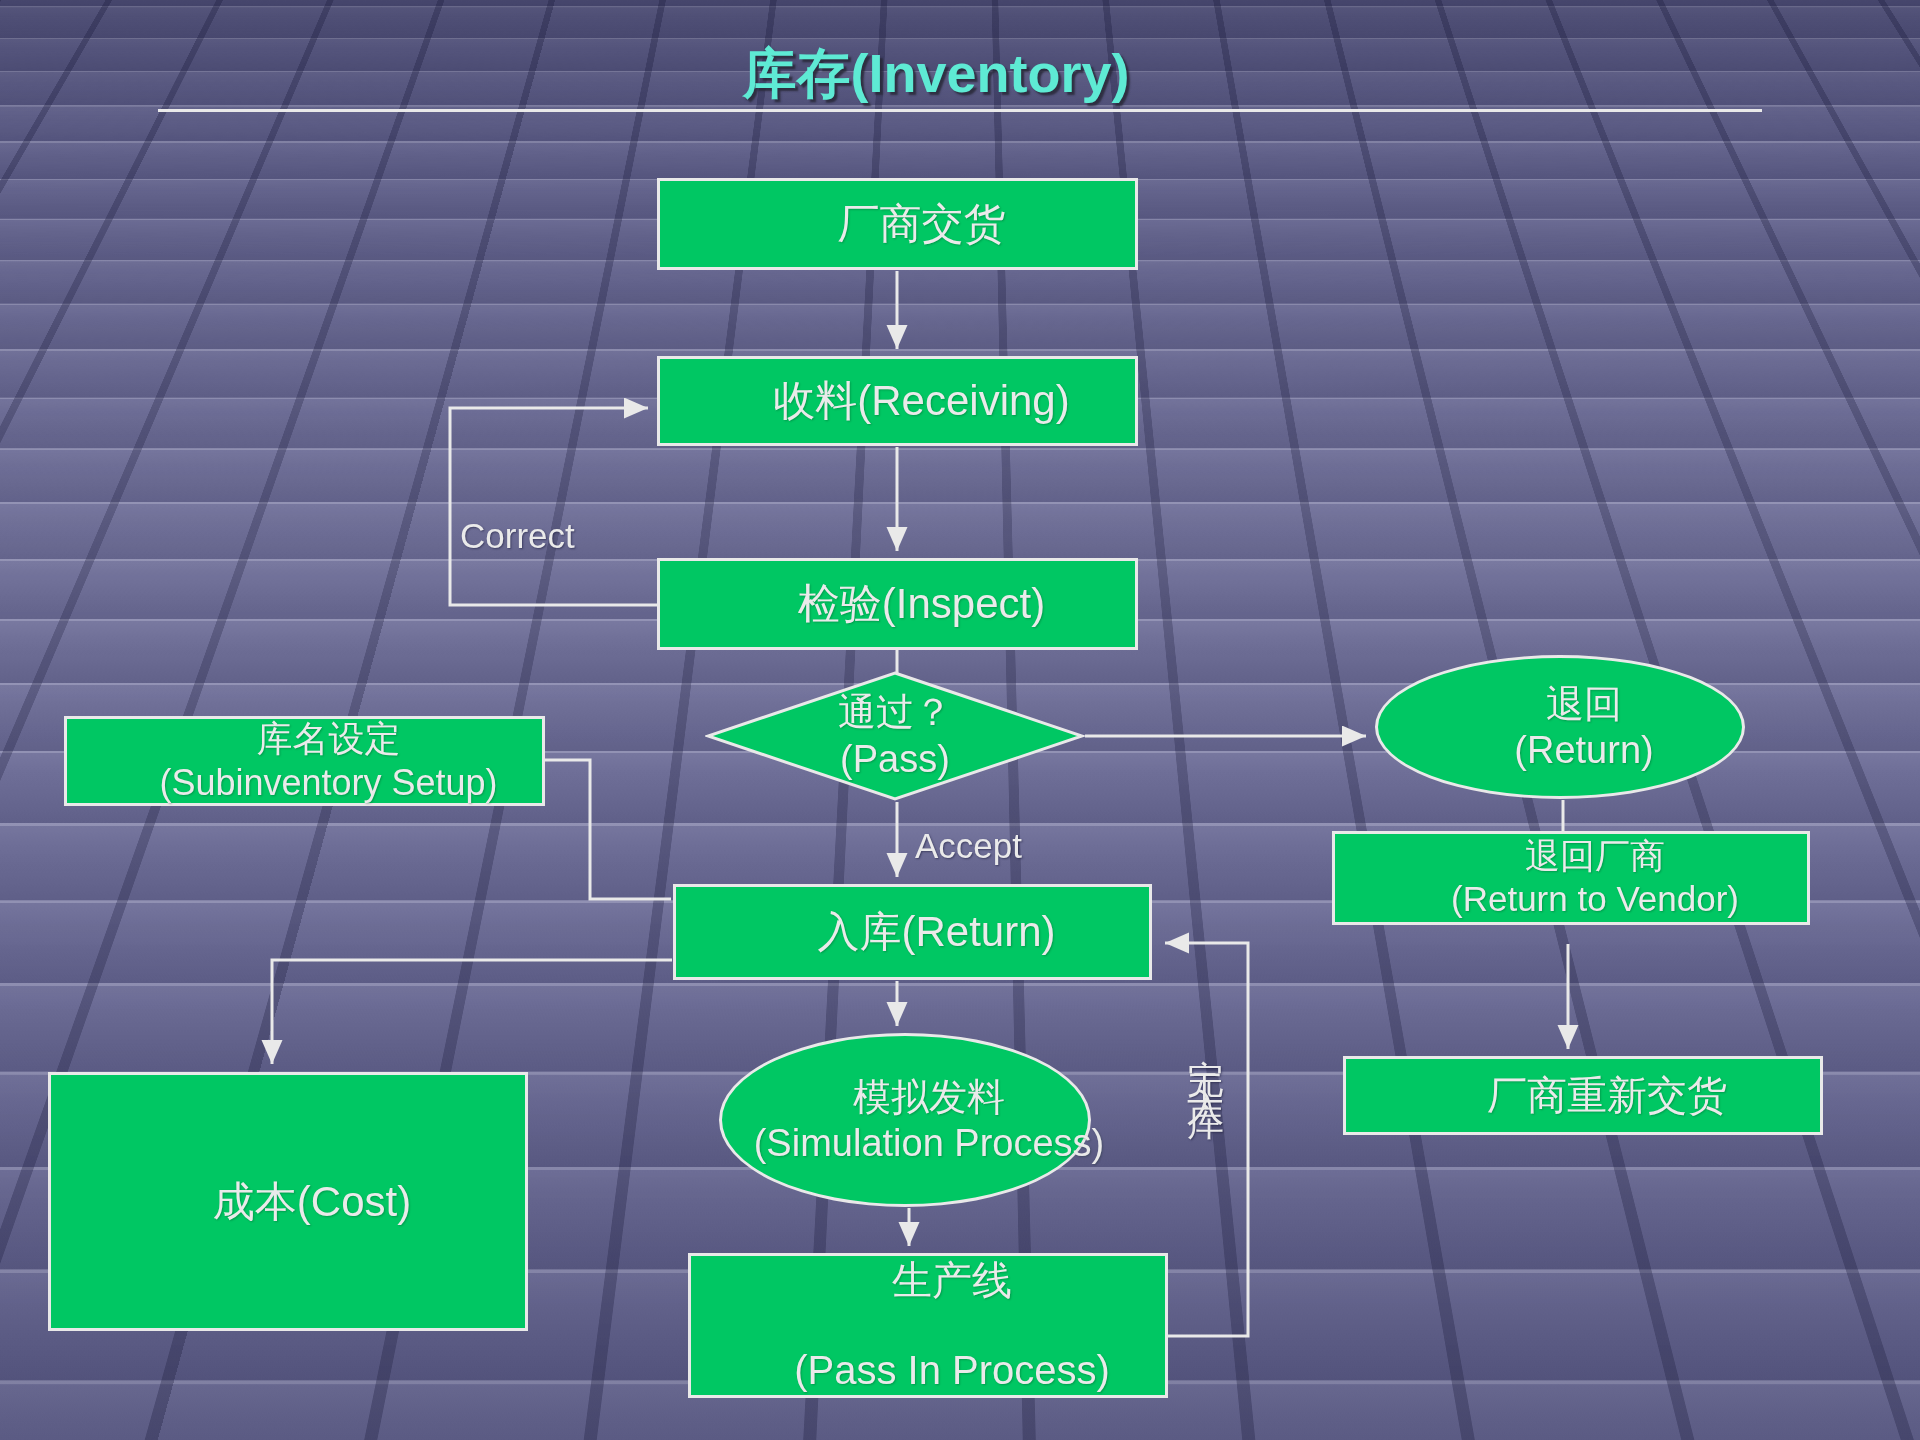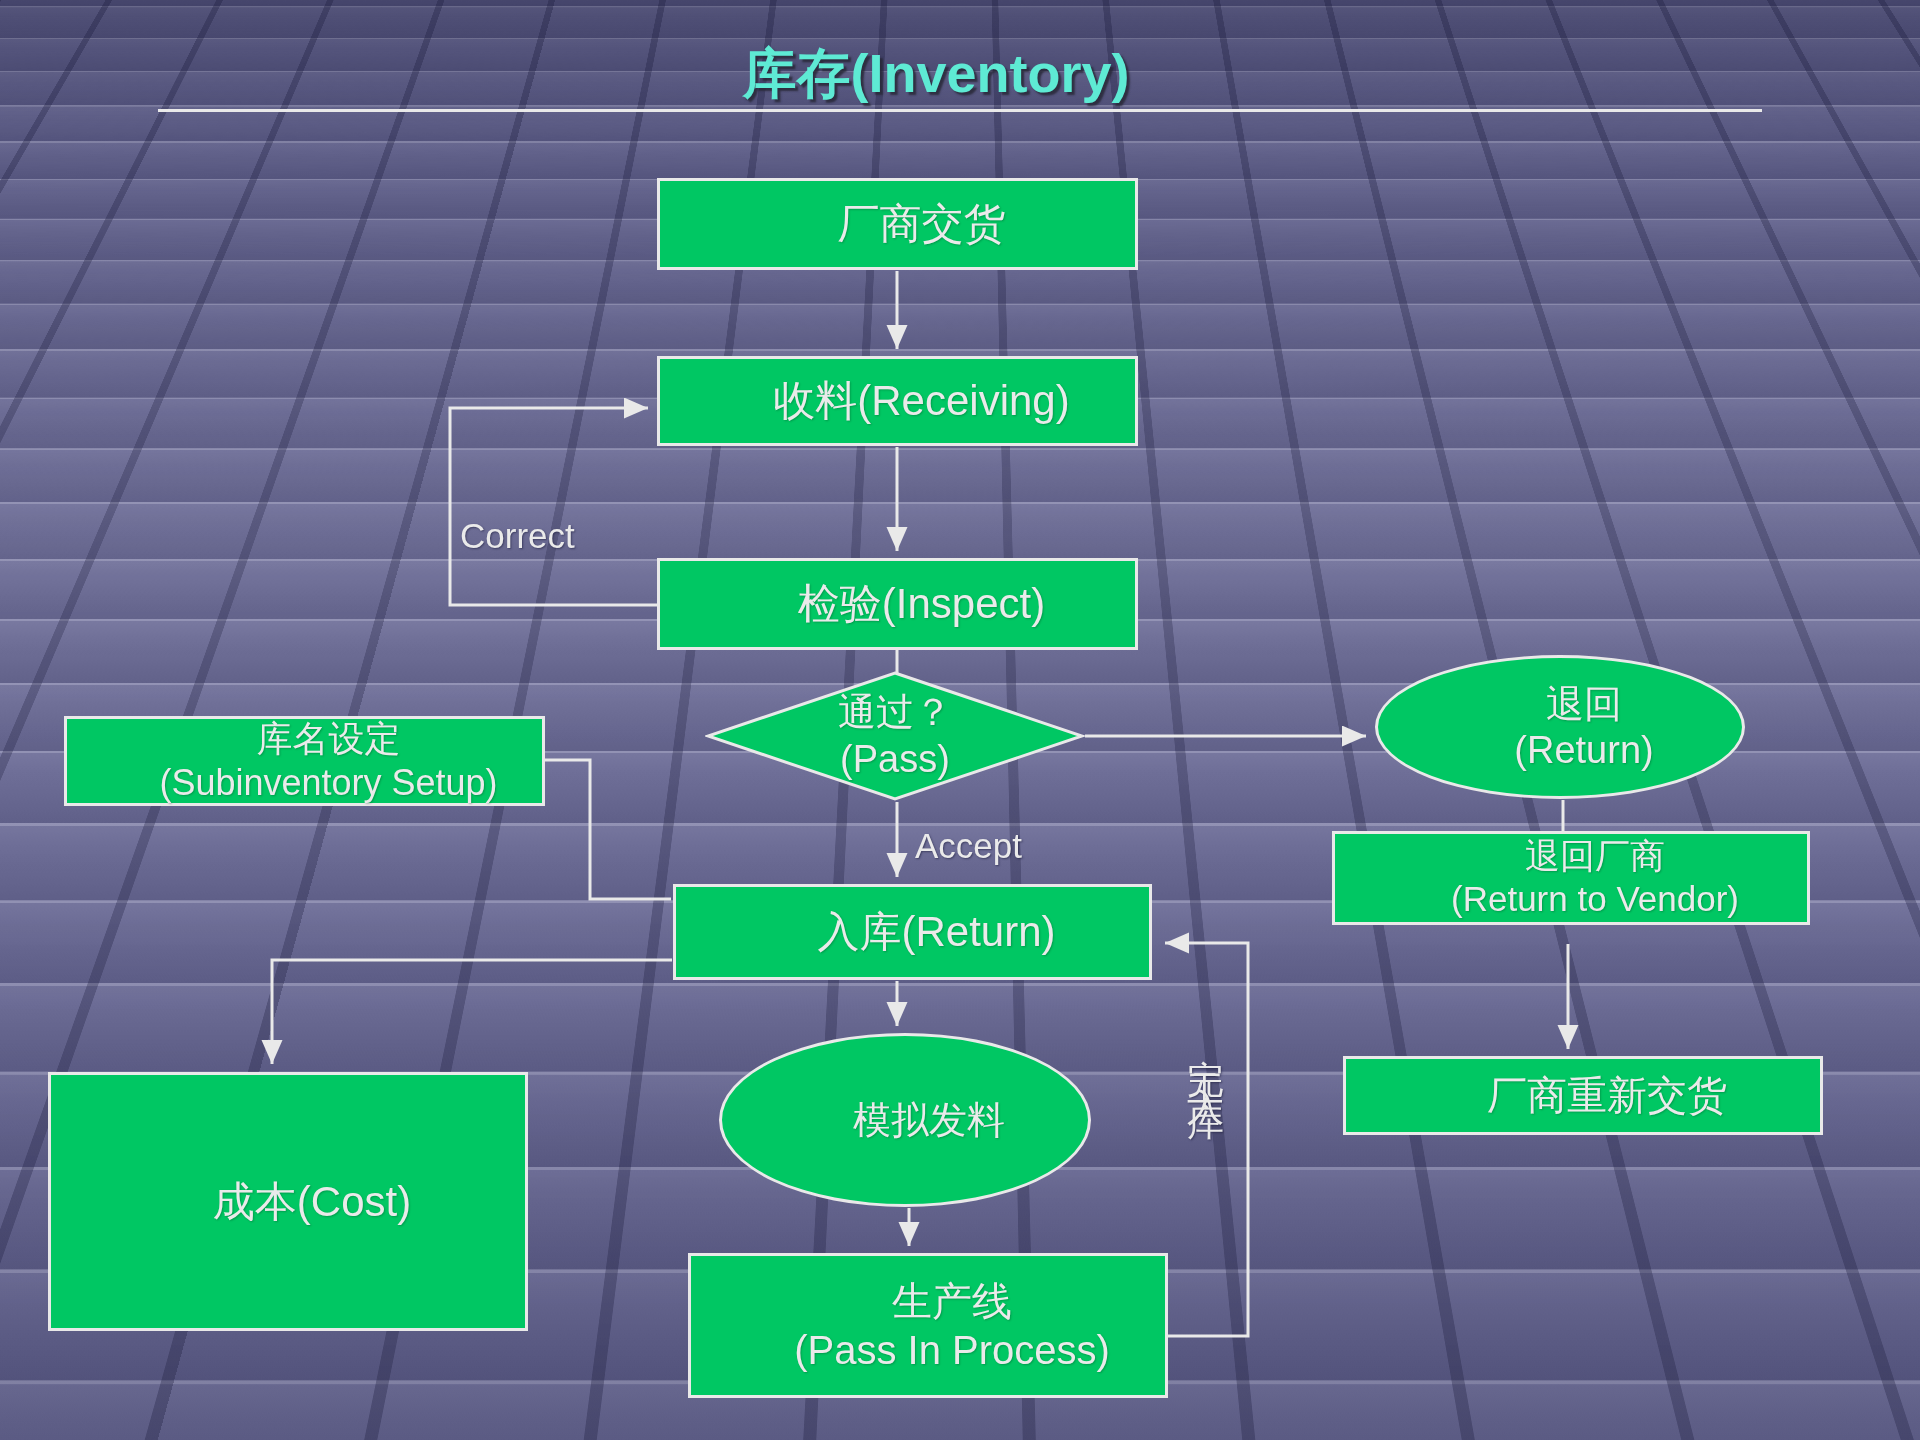--- a/index.html
+++ b/index.html
@@ -141,26 +141,27 @@
   <span>退回厂商</span>
   <span>(Return to Vendor)</span>
 </div>
 
 <div class="node f42" style="left:48px;top:1072px;width:480px;height:259px;">
   <span>成本(Cost)</span>
 </div>
 
 <div class="node ellipse f38" style="left:719px;top:1033px;width:372px;height:174px;">
   <span>模拟发料</span>
+  <span>(Simulation Process)</span>
 </div>
 
 <div class="node f40" style="left:1343px;top:1056px;width:480px;height:79px;">
   <span>厂商重新交货</span>
 </div>
 
-<div class="node f40" style="left:688px;top:1253px;width:480px;height:145px;">
+<div class="node f40" style="left:688px;top:1253px;width:480px;height:145px;justify-content:space-between;">
   <span>生产线</span>
   <span>(Pass In Process)</span>
 </div>
 
 <div class="edge-label" style="left:460px;top:516px;">Correct</div>
 <div class="edge-label" style="left:915px;top:826px;">Accept</div>
 <div class="vertical-label" style="left:1180px;top:1030px;height:220px;">完工入库</div>
 
 </body></html>

